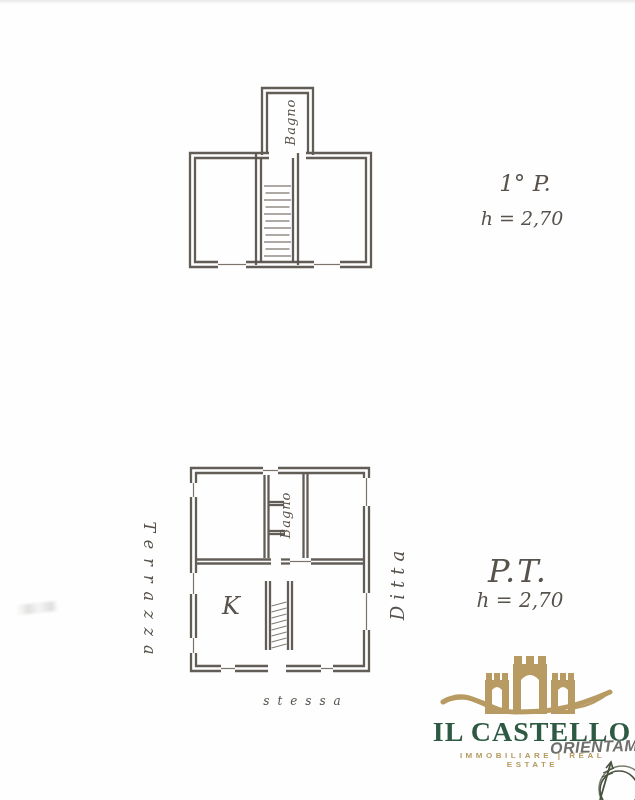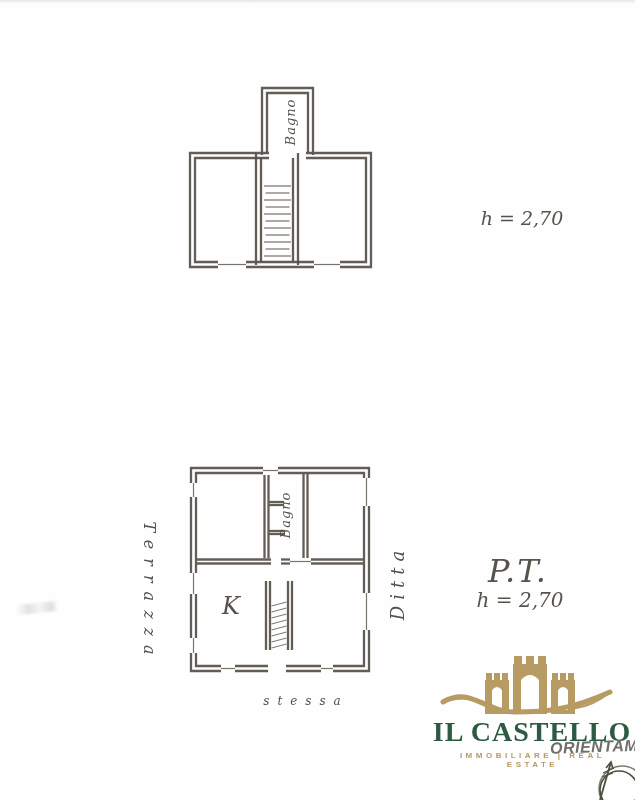--- a/index.html
+++ b/index.html
@@ -80,20 +80,21 @@
       <line x1="40" y1="182.5" x2="68" y2="182.5" stroke="#7a746c" stroke-width="1.2"></line>
       <rect x="136" y="177" width="26" height="10" fill="#fefefe"></rect>
       <line x1="136" y1="182.5" x2="162" y2="182.5" stroke="#7a746c" stroke-width="1.2"></line>
     </g>
   </svg>
 
   <div class="vbox rot-ccw" style="left:262px;top:94px;width:56px;height:56px;">
     <span class="hw" style="position:static;font-size:13px;letter-spacing:1px;">Bagno</span>
   </div>
 
+  <div class="hw center" style="left:470px;top:170px;width:110px;font-size:23px;">1° P.</div>
   <div class="hw center" style="left:462px;top:207px;width:120px;font-size:19px;">h = 2,70</div>
 
   <svg class="plan" style="left:178px;top:458px;" width="205" height="222" viewBox="0 0 205 222">
     <g stroke="#56504a" stroke-width="2.3" fill="none" opacity="0.92">
       <g>
         <rect x="13" y="10" width="178" height="203"></rect>
         <rect x="18" y="15" width="168" height="193"></rect>
       </g>
       <g>
         <line x1="86.5" y1="15" x2="86.5" y2="100"></line>

